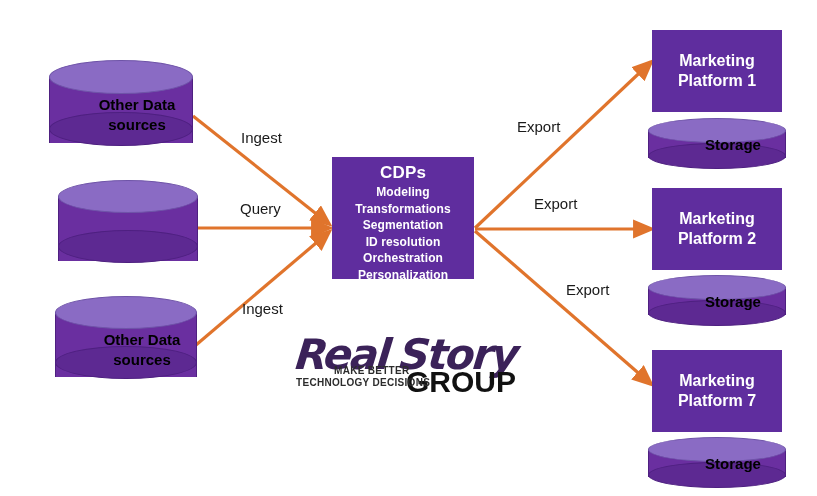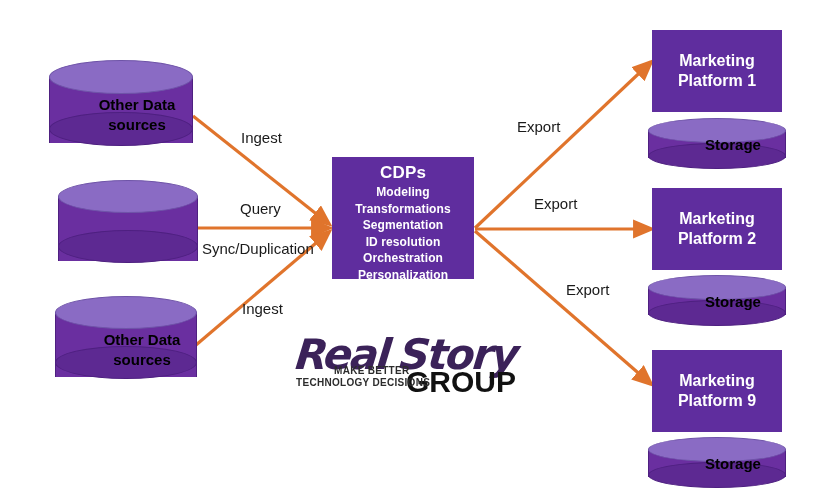--- a/index.html
+++ b/index.html
@@ -247,21 +247,20 @@
     <div class="cdp-item">Modeling</div>
     <div class="cdp-item">Transformations</div>
     <div class="cdp-item">Segmentation</div>
     <div class="cdp-item">ID resolution</div>
     <div class="cdp-item">Orchestration</div>
     <div class="cdp-item">Personalization</div>
   </div>
 
   <div class="elabel" style="left:241px; top:129px;">Ingest</div>
   <div class="elabel" style="left:240px; top:200px;">Query</div>
-  <div class="elabel" style="left:202px; top:240px;">Sync/Duplication</div>
   <div class="elabel" style="left:242px; top:300px;">Ingest</div>
   <div class="elabel" style="left:517px; top:118px;">Export</div>
   <div class="elabel" style="left:534px; top:195px;">Export</div>
   <div class="elabel" style="left:566px; top:281px;">Export</div>
 
   <div class="pbox platform" style="left:652px; top:30px; width:130px; height:82px;">
     <div>Marketing</div>
     <div>Platform 1</div>
   </div>
   <div class="cyl" style="left:648px; top:118px; width:138px; height:54px;">
@@ -281,21 +280,21 @@
     <div class="body" style="top:12px; height:28px;"></div>
     <div class="bottom" style="top:25px; height:26px;"></div>
     <div class="top" style="top:0px; height:25px;"></div>
     <div class="label" style="top:17px; font-size:15px;">
       <div>Storage</div>
     </div>
   </div>
 
   <div class="pbox platform" style="left:652px; top:350px; width:130px; height:82px;">
     <div>Marketing</div>
-    <div>Platform 9</div>
+    <div>Platform 7</div>
   </div>
   <div class="cyl" style="left:648px; top:437px; width:138px; height:54px;">
     <div class="body" style="top:12px; height:28px;"></div>
     <div class="bottom" style="top:25px; height:26px;"></div>
     <div class="top" style="top:0px; height:25px;"></div>
     <div class="label" style="top:17px; font-size:15px;">
       <div>Storage</div>
     </div>
   </div>
 

